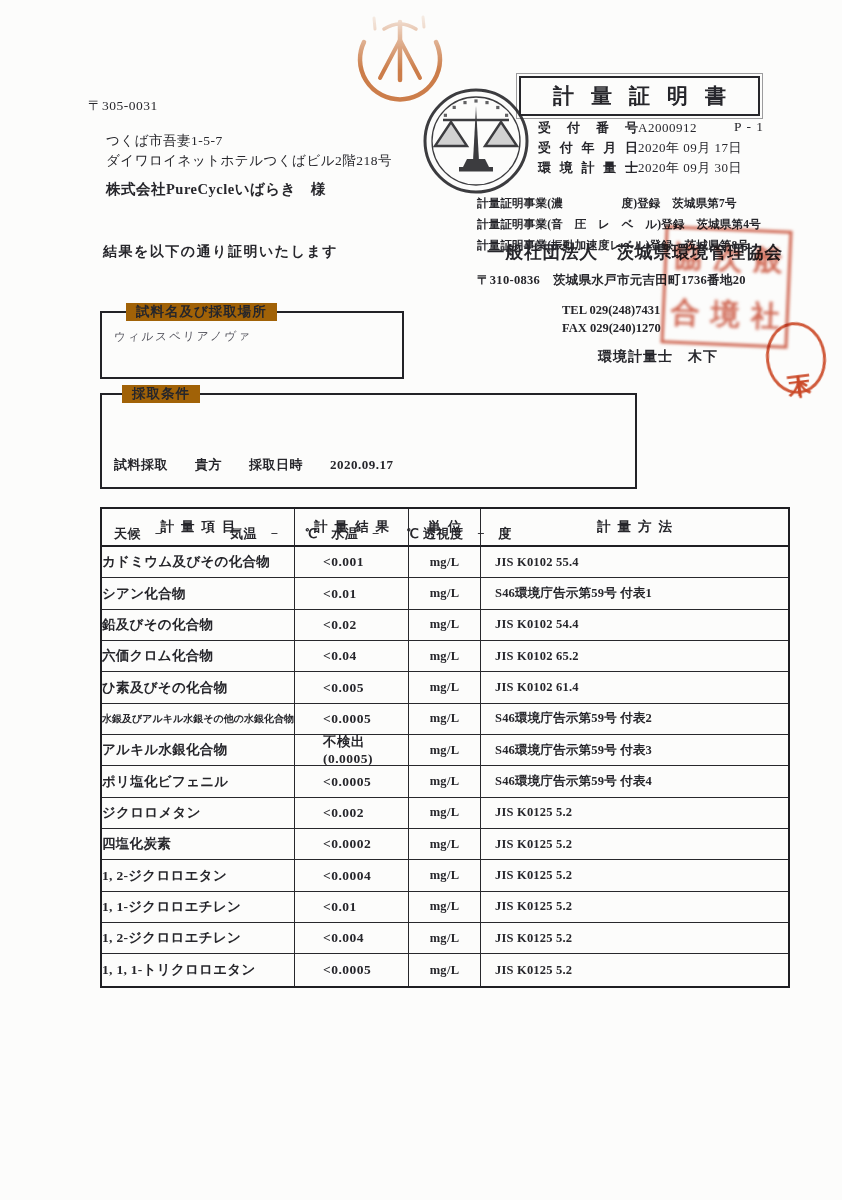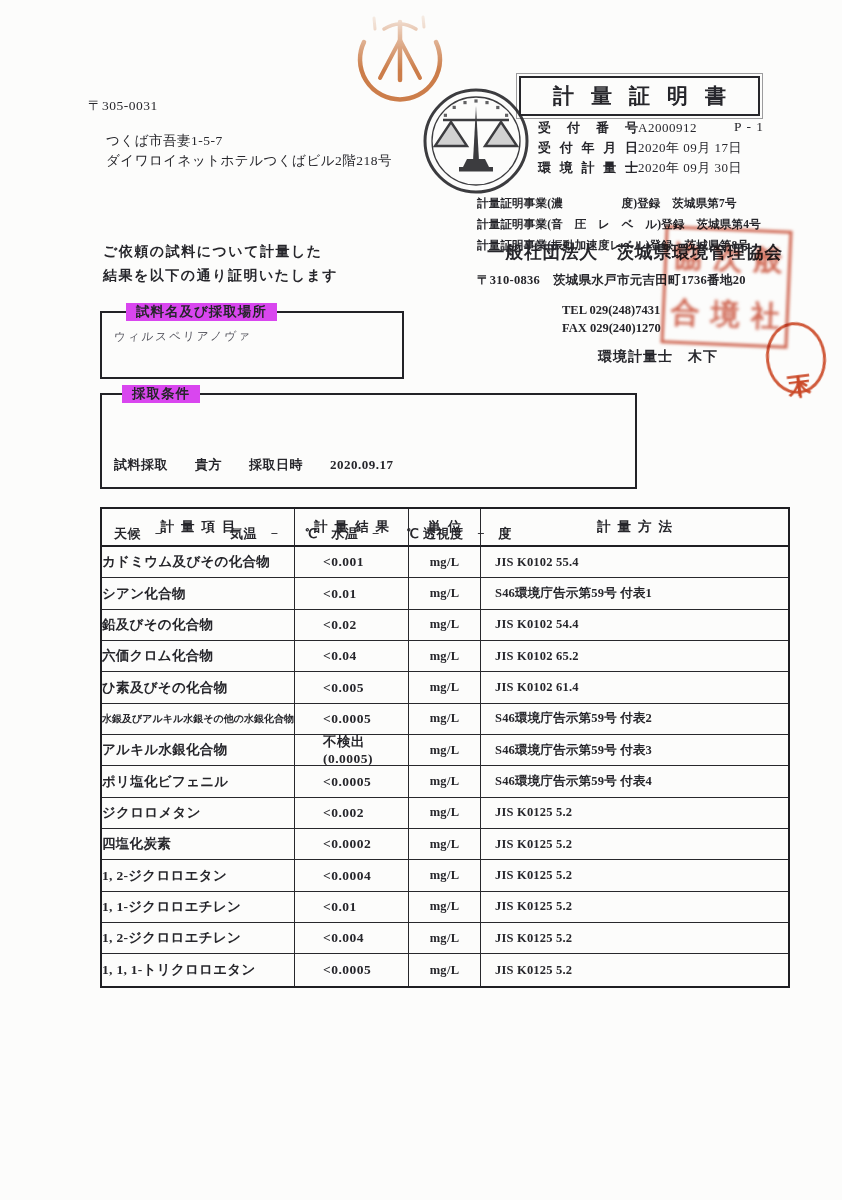--- a/index.html
+++ b/index.html
@@ -34,21 +34,21 @@
   
   .regs{left:477px;top:193px;font-size:11.5px;line-height:21px;font-weight:bold;letter-spacing:.2px;}
   .org{left:487px;top:240px;font-size:17.5px;font-weight:bold;letter-spacing:1px;}
   .orgaddr{left:477px;top:272px;font-size:12.5px;font-weight:bold;letter-spacing:.3px;}
   .tel{left:562px;top:301px;font-size:12.5px;font-weight:bold;line-height:18px;}
   .metrologist{left:598px;top:348px;font-size:14px;font-weight:bold;letter-spacing:1px;}
 
   
   .lbox{border:2.5px solid #222226;background:transparent;}
   .lbox .boxlabel{
-    position:absolute;top:-10px;background:#d946ef;padding:0 10px;
+    position:absolute;top:-10px;background:#a16207;padding:0 10px;
     font-size:13.5px;font-weight:bold;letter-spacing:1px;line-height:18px;
   }
   .samplebox{left:100px;top:311px;width:300px;height:64px;}
   .samplebox .boxlabel{left:24px;}
   .sample-val{
     position:absolute;left:12px;top:16px;font-size:11.5px;letter-spacing:2px;
     color:#43434d;transform:skewX(-6deg) rotate(-.5deg);opacity:.9;
   }
   .condbox{left:100px;top:393px;width:533px;height:92px;}
   .condbox .boxlabel{left:20px;}
@@ -115,23 +115,23 @@
 </head>
 <body>
 
 <div class="page">
 
   <div class="abs postal">〒305-0031</div>
   <div class="abs addr">
     <div>つくば市吾妻1-5-7</div>
     <div>ダイワロイネットホテルつくばビル2階218号</div>
   </div>
+  <div class="abs recipient">株式会社PureCycleいばらき　様</div>
 
   <div class="abs statement">
-    <div>ご依頼の試料について計量した</div>
     <div>結果を以下の通り証明いたします</div>
   </div>
 
   <svg class="abs stamp orange-stamp" viewBox="0 0 100 92">
     <path d="M14,28 A40,40 0 1 0 86,28" fill="none" stroke="#c4682c" stroke-width="4.5" stroke-linecap="round"></path>
     <path d="M50,8 L50,66" stroke="#c4682c" stroke-width="4.5" stroke-linecap="round"></path>
     <path d="M50,26 L30,64" stroke="#c4682c" stroke-width="4" stroke-linecap="round"></path>
     <path d="M50,26 L70,64" stroke="#c4682c" stroke-width="4" stroke-linecap="round"></path>
     <path d="M34,15 Q50,5 66,15" fill="none" stroke="#c4682c" stroke-width="3.5" stroke-linecap="round"></path>
     <path d="M24,4 L25,15" stroke="#c4682c" stroke-width="3" stroke-linecap="round" opacity=".7"></path>

